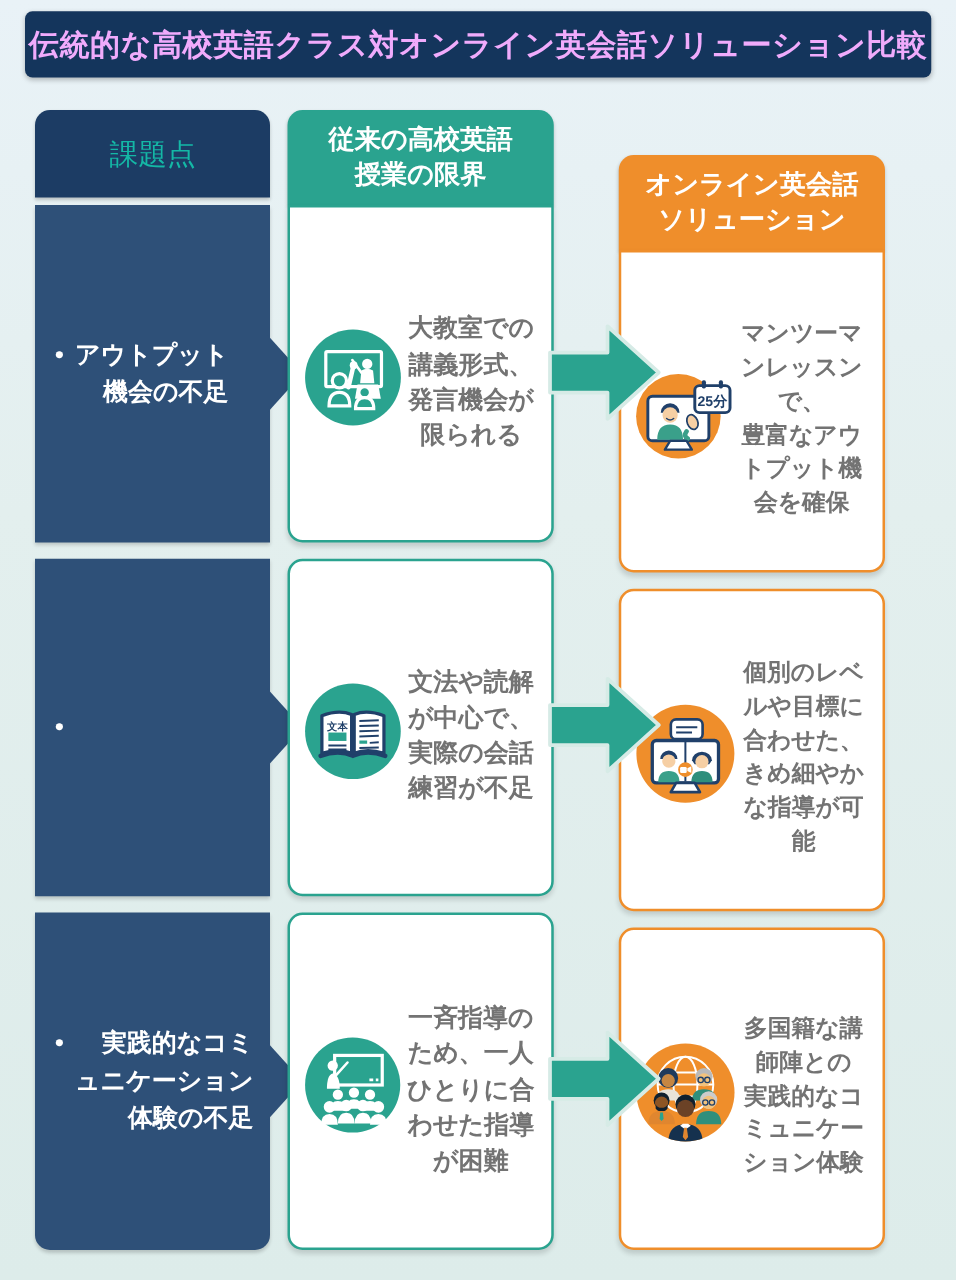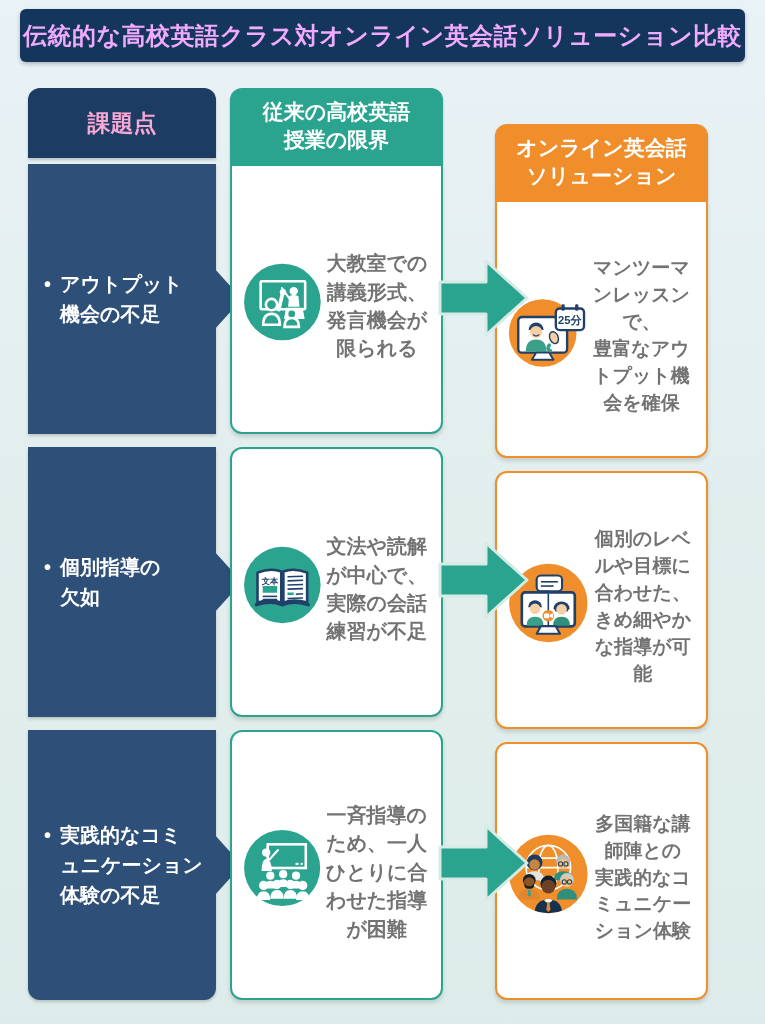--- a/index.html
+++ b/index.html
@@ -17,32 +17,32 @@
     color:#f0abfc; font-weight:bold; font-size:24px; letter-spacing:0.5px;
     display:flex; align-items:center; justify-content:center;
     box-shadow:0 2px 4px rgba(0,0,0,.25);
   }
   .content { position:absolute; left:0; top:88px; width:765px; height:912px; }
 
   
   .col-issues { position:absolute; left:28px; top:0; width:188px; height:100%;
     display:flex; flex-direction:column; }
   .issues-header { height:70px; background:#1c3c64; border-radius:12px 12px 0 0;
-    color:#f9a8d4; font-size:23px; font-weight:bold;
+    color:#14b8a6; font-size:23px; font-weight:normal;
     display:flex; align-items:center; justify-content:center;
     box-shadow:0 2px 3px rgba(0,0,0,.2); }
   .issues-body { flex:1; display:flex; flex-direction:column; gap:13px; margin-top:6px; }
   .issue-section { flex:1; background:#2e5078; position:relative;
     display:flex; align-items:center; padding:0 6px 0 16px;
     color:#fff; font-weight:bold; font-size:20px; line-height:1.5;
     box-shadow:0 2px 3px rgba(0,0,0,.18); }
   .issue-section.last { border-radius:0 0 12px 12px; }
   .issue-inner { display:flex; align-items:flex-start; }
   .bullet { margin-right:9px; font-size:20px; }
-  .pre { white-space:pre-line; }
+  .pre { white-space:pre-line;text-align:right; }
   .issue-tip { position:absolute; right:-26px; top:50%; transform:translateY(-50%);
     width:0; height:0; border-top:31px solid transparent;
     border-bottom:31px solid transparent; border-left:28px solid #2e5078; }
 
   
   .col-cards { position:absolute; top:0; width:213px; height:100%;
     display:flex; flex-direction:column; }
   .col-trad { left:230px; }
   .col-online { left:495px; }
   .col-header { height:76px; color:#fff; font-weight:bold; font-size:21px;
@@ -84,22 +84,20 @@
             <span class="bullet">•</span>
             <span class="pre">アウトプット
 機会の不足</span>
           </div>
           <span class="issue-tip"></span>
         </div>
 
         <div class="issue-section">
           <div class="issue-inner">
             <span class="bullet">•</span>
-            <span class="pre">個別指導の
-欠如</span>
           </div>
           <span class="issue-tip"></span>
         </div>
 
         <div class="issue-section last">
           <div class="issue-inner">
             <span class="bullet">•</span>
             <span class="pre">実践的なコミ
 ュニケーション
 体験の不足</span>

